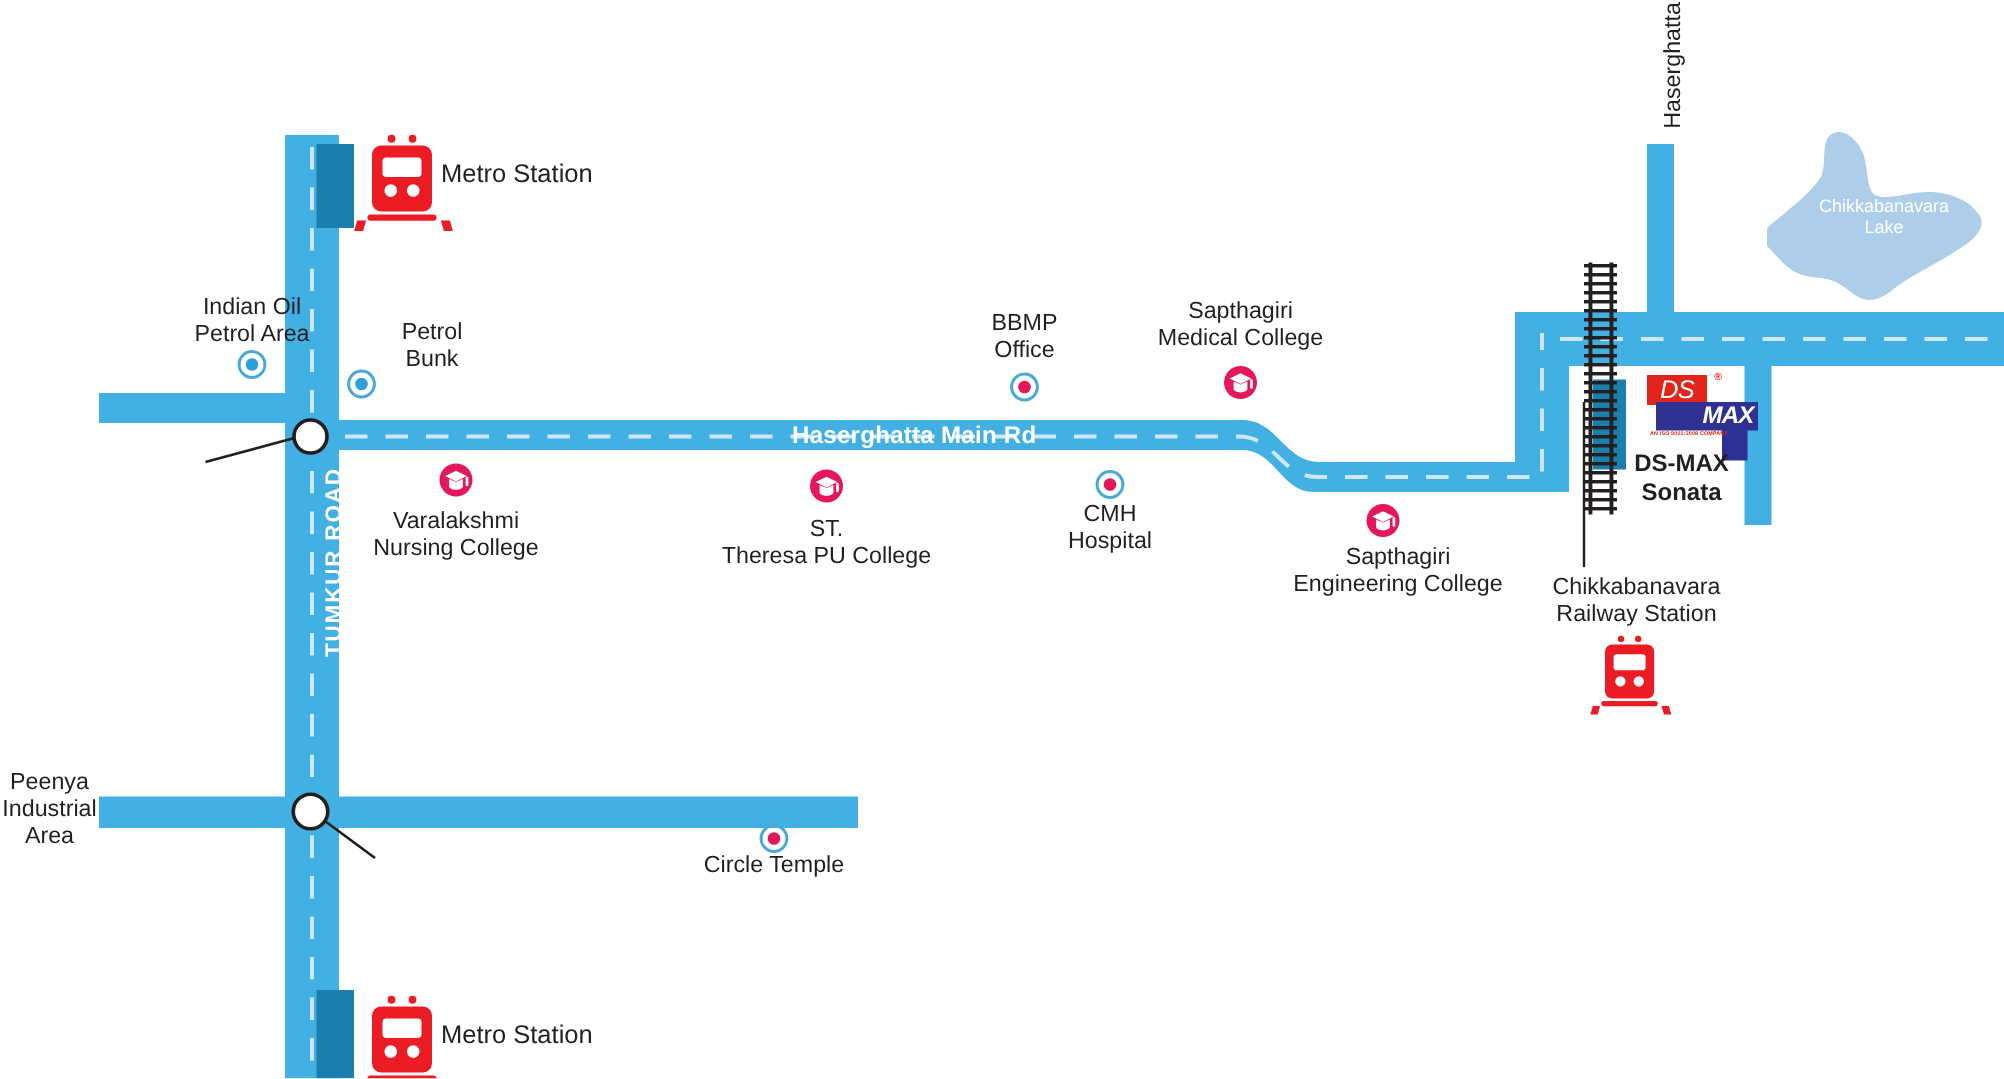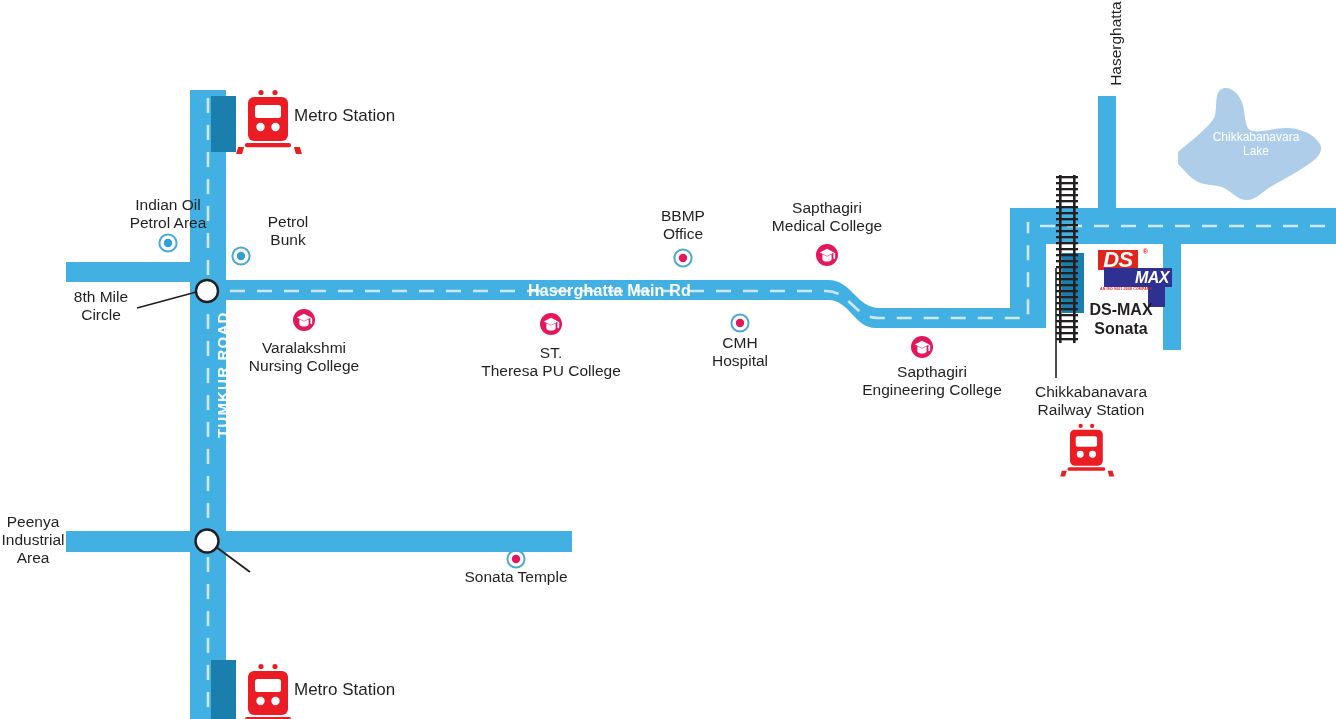--- a/index.html
+++ b/index.html
@@ -7,21 +7,21 @@
   #map-root{position:relative;width:1336px;height:719px;background:#fff;overflow:hidden;}
   #map-svg{position:absolute;left:0;top:0;}
   .lbl{position:absolute;color:#231f20;font-size:15.5px;line-height:18px;text-align:center;white-space:pre-line;font-family:"Liberation Sans",sans-serif;}
   .lbl-road{position:absolute;color:#ffffff;font-weight:bold;font-size:16px;letter-spacing:.2px;white-space:nowrap;}
   .lbl-vert{position:absolute;color:#ffffff;font-weight:bold;font-size:15px;letter-spacing:1.2px;white-space:nowrap;transform-origin:0 0;}
   .lbl-lake{position:absolute;color:#ffffff;font-size:12px;line-height:14px;text-align:center;white-space:pre-line;}
   .lbl-big{position:absolute;color:#231f20;font-size:17px;line-height:20px;white-space:nowrap;}
   .lbl-bold{position:absolute;color:#231f20;font-weight:bold;font-size:16px;line-height:19px;text-align:center;white-space:pre-line;}
   .dsmax{position:absolute;width:52px;height:46px;background:#ffffff;}
   .dsmax .ds{position:absolute;left:2px;top:2px;width:40px;height:20px;background:#e1251b;
-    color:#fff;font-weight:bold;font-style:italic;font-size:22px;line-height:20px;text-align:center;
+    color:#fff;font-weight:normal;font-style:italic;font-size:17px;line-height:20px;text-align:center;
     font-family:"Liberation Sans",sans-serif;letter-spacing:-0.5px;}
   .dsmax .mx{position:absolute;left:8px;top:20px;width:40px;height:19px;background:#2e3192;
     color:#fff;font-weight:bold;font-style:italic;font-size:16px;line-height:19px;text-align:center;
     font-family:"Liberation Sans",sans-serif;letter-spacing:-0.5px;padding-left:28px;}
   .dsmax .reg{position:absolute;right:0px;top:0px;color:#e1251b;font-size:7px;line-height:7px;font-weight:bold;}
   .dsmax .iso{position:absolute;left:4px;top:39px;width:46px;color:#e1251b;font-size:3.6px;
     line-height:4px;text-align:center;font-weight:bold;letter-spacing:.1px;white-space:nowrap;}
 </style>
 </head>
 <body>
@@ -193,22 +193,20 @@
   <div class="lbl-big" style="left:294px;top:106px;">Metro Station</div>
 
   <div class="lbl-big" style="left:294px;top:680px;">Metro Station</div>
 
   <div class="lbl" style="left:60px;top:196px;width:216px;">Indian Oil
 Petrol Area</div>
 
   <div class="lbl" style="left:191px;top:213px;width:100px;margin-left:47px;">Petrol
 Bunk</div>
 
-  <div class="lbl" style="left:36px;top:288px;width:130px;">8th Mile
-Circle</div>
 
   <div class="lbl" style="left:204px;top:339px;width:200px;">Varalakshmi
 Nursing College</div>
 
   <div class="lbl" style="left:623px;top:207px;width:120px;">BBMP
 Office</div>
 
   <div class="lbl" style="left:451px;top:344px;width:200px;">ST.
 Theresa PU College</div>
 
@@ -219,21 +217,21 @@
 Medical College</div>
 
   <div class="lbl" style="left:832px;top:363px;width:200px;">Sapthagiri
 Engineering College</div>
 
   <div class="lbl" style="left:-10px;top:513px;width:86px;">Peenya
 Industrial
 Area</div>
 
 
-  <div class="lbl" style="left:441px;top:568px;width:150px;">Sonata Temple</div>
+  <div class="lbl" style="left:441px;top:568px;width:150px;">Circle Temple</div>
 
   <div class="lbl" style="left:991px;top:383px;width:200px;">Chikkabanavara
 Railway Station</div>
 
   <div class="lbl-road" style="left:528px;top:282px;">Haserghatta Main Rd</div>
 
   <div class="lbl-vert" style="left:214px;top:438px;transform:rotate(-90deg);">TUMKUR ROAD</div>
 
   <div class="lbl" style="left:1026px;top:-6px;width:180px;transform:rotate(-90deg);transform-origin:center center;line-height:20px;">Haserghatta Main Road</div>
 

